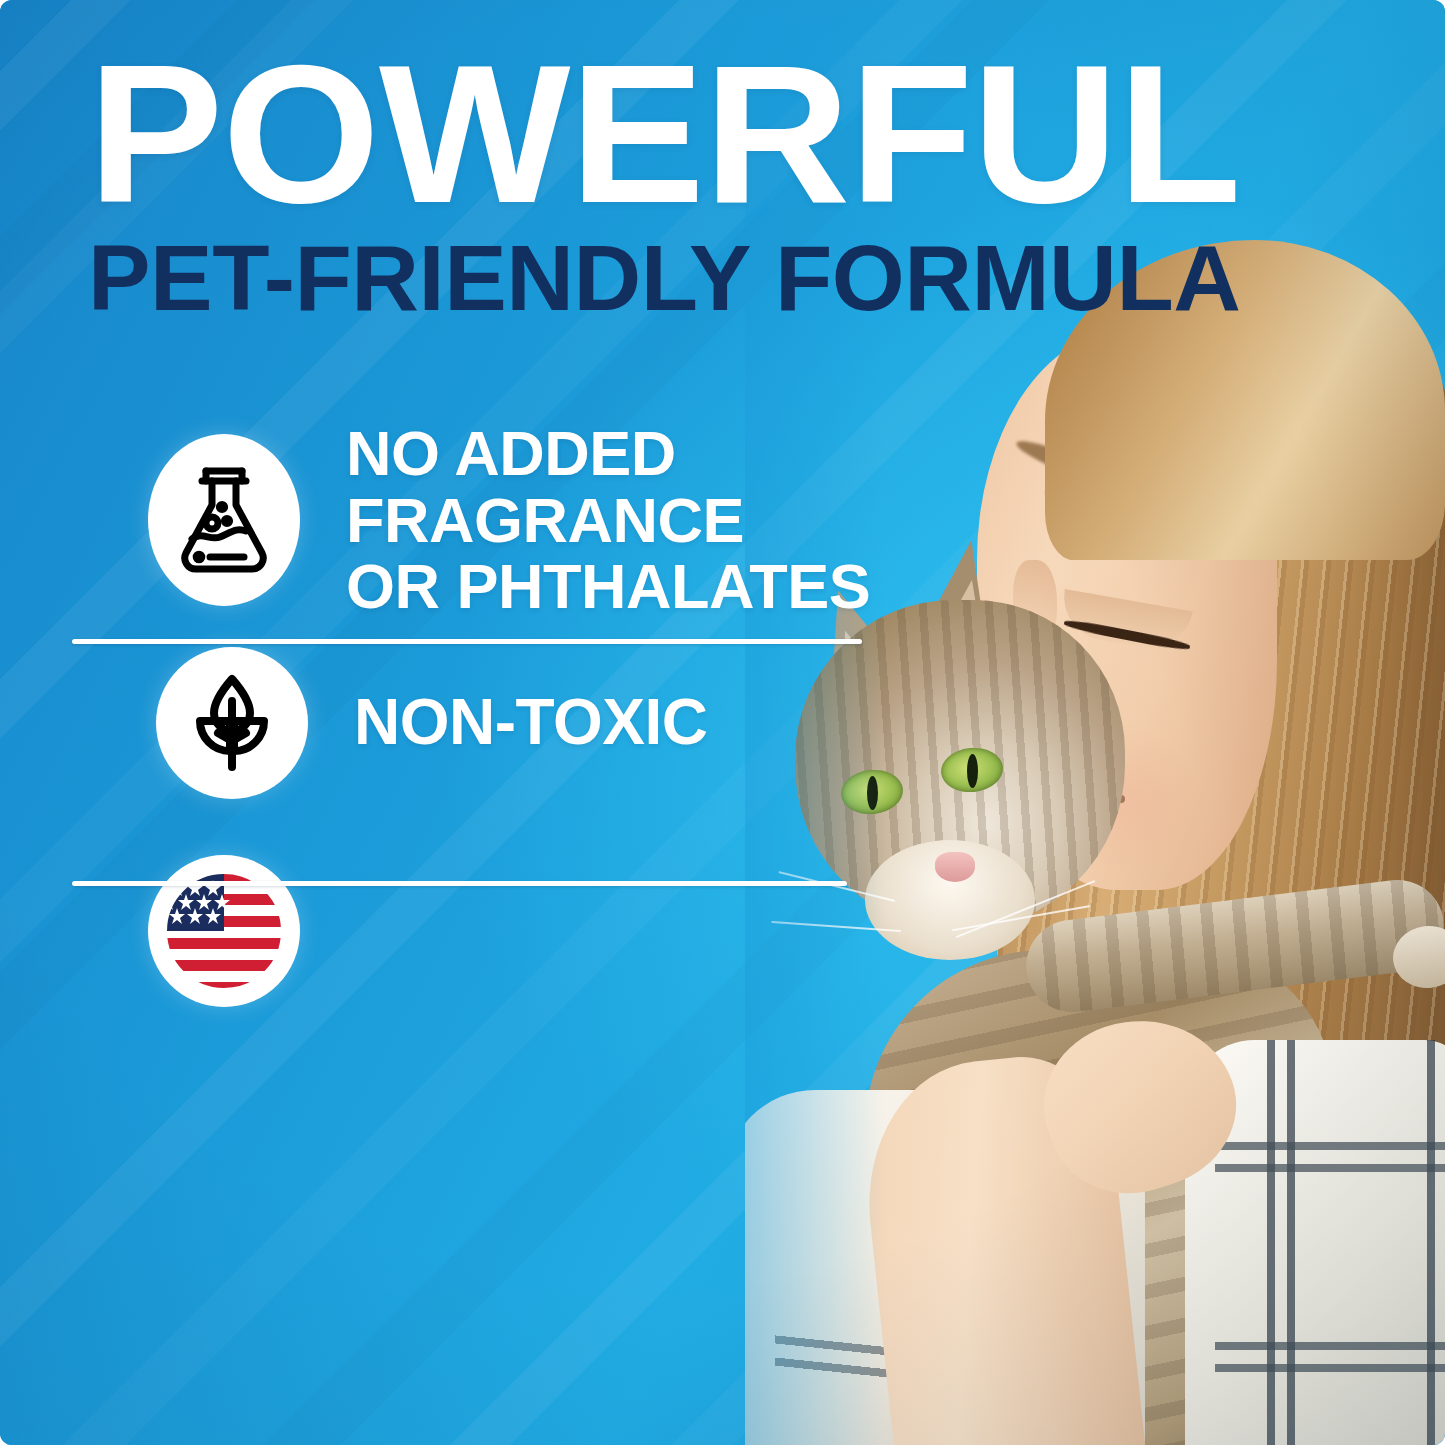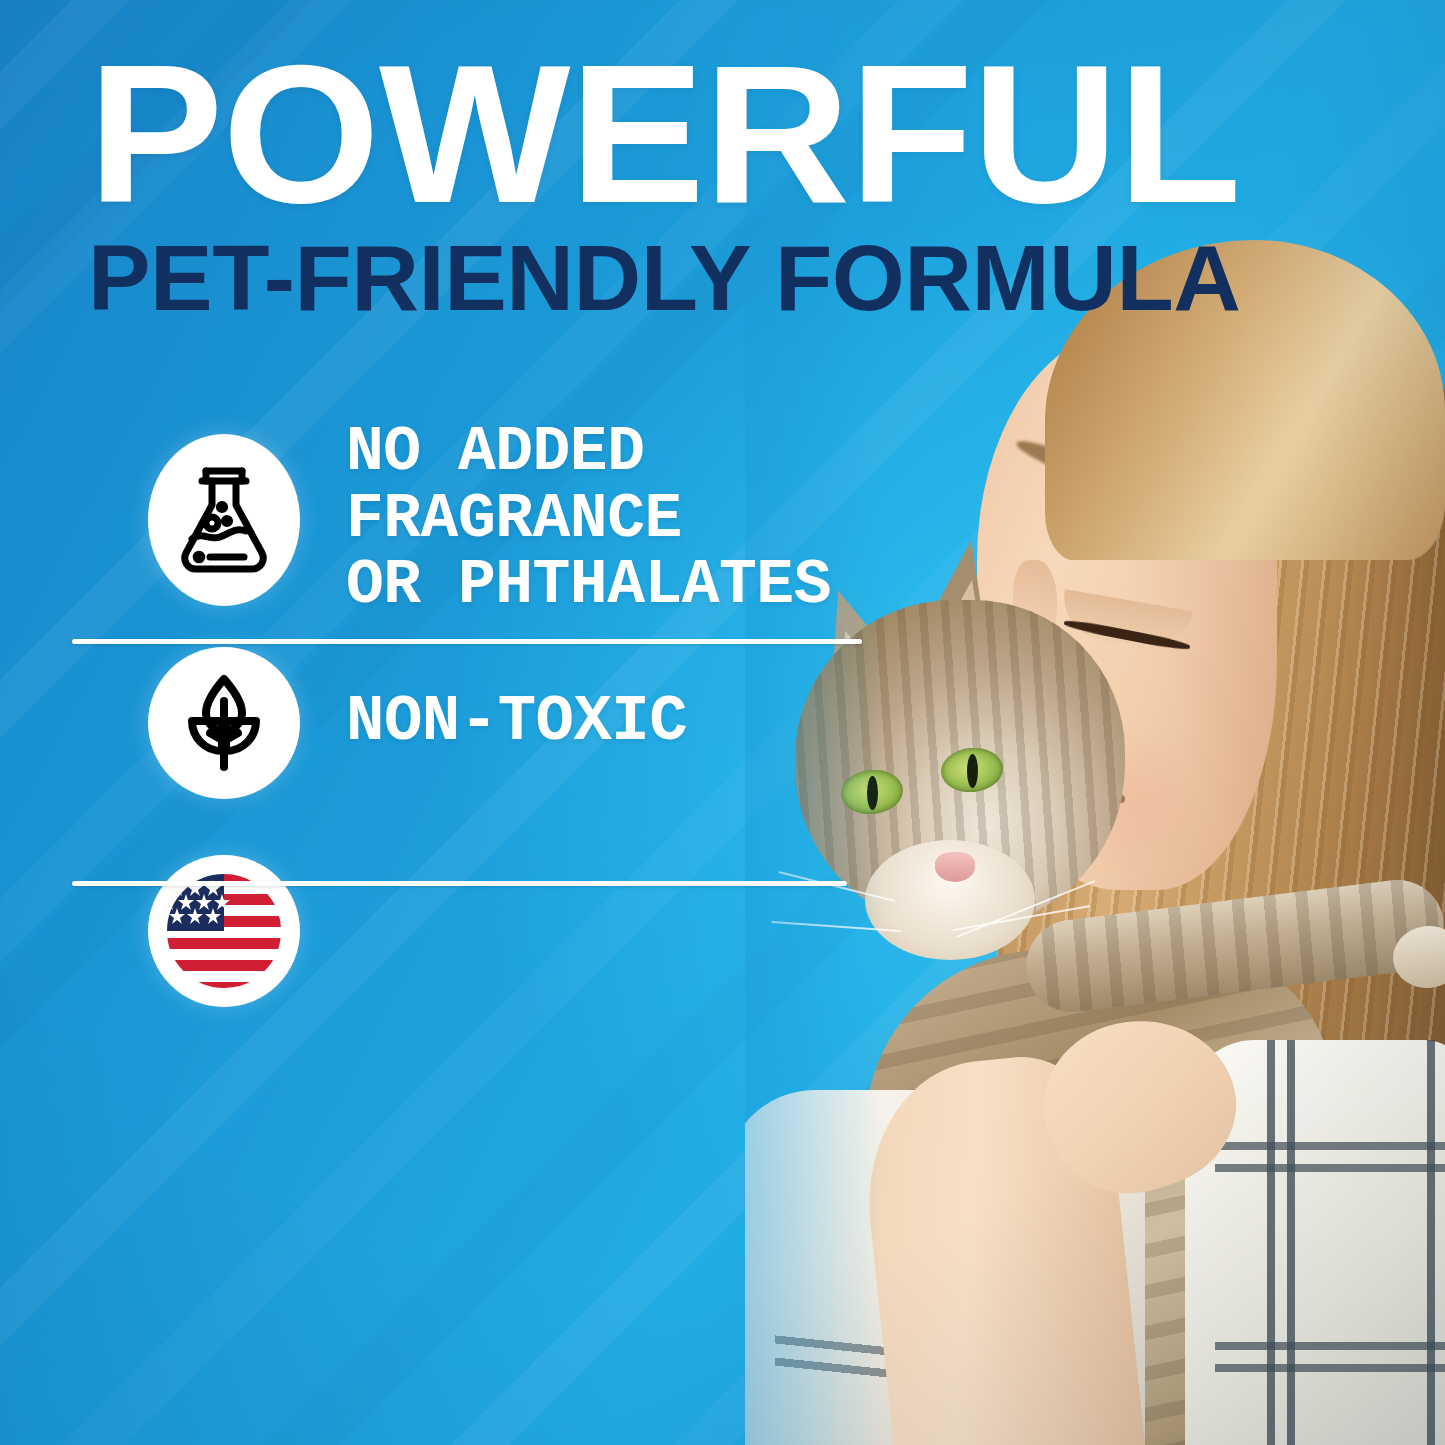--- a/index.html
+++ b/index.html
@@ -7,20 +7,21 @@
     padding: 0;
     background: #ffffff;
   }
   #poster {
     position: relative;
     width: 1445px;
     height: 1445px;
     overflow: hidden;
     font-family: "Liberation Sans", sans-serif;
     background: #1b9ad8;
+    border-radius: 12px;
   }
 
   
   .bg-base {
     position: absolute;
     inset: 0;
     background:
       radial-gradient(ellipse 1100px 900px at 78% 52%, #2fc0ef 0%, rgba(47,192,239,0) 62%),
       linear-gradient(118deg, #1785c9 0%, #1b9ad8 34%, #21ace4 62%, #1ea2dd 82%, #1b93d3 100%);
   }
@@ -95,23 +96,22 @@
     position: absolute;
     left: 0;
     top: 425px;
     width: 900px;
   }
   .feature-row {
     position: relative;
     display: flex;
     align-items: center;
     height: 190px;
-    font-family: Liberation Mono, monospace;
-  }
-  .feature-row.r2 { height: 216px; }
+  }
+  .feature-row.r2 { height: 216px; margin-left: 8px; }
   .feature-row.r3 { height: 200px; }
 
   .icon-badge {
     position: relative;
     flex: 0 0 auto;
     margin-left: 148px;
     width: 152px;
     height: 172px;
     border-radius: 50%;
     background: #ffffff;

